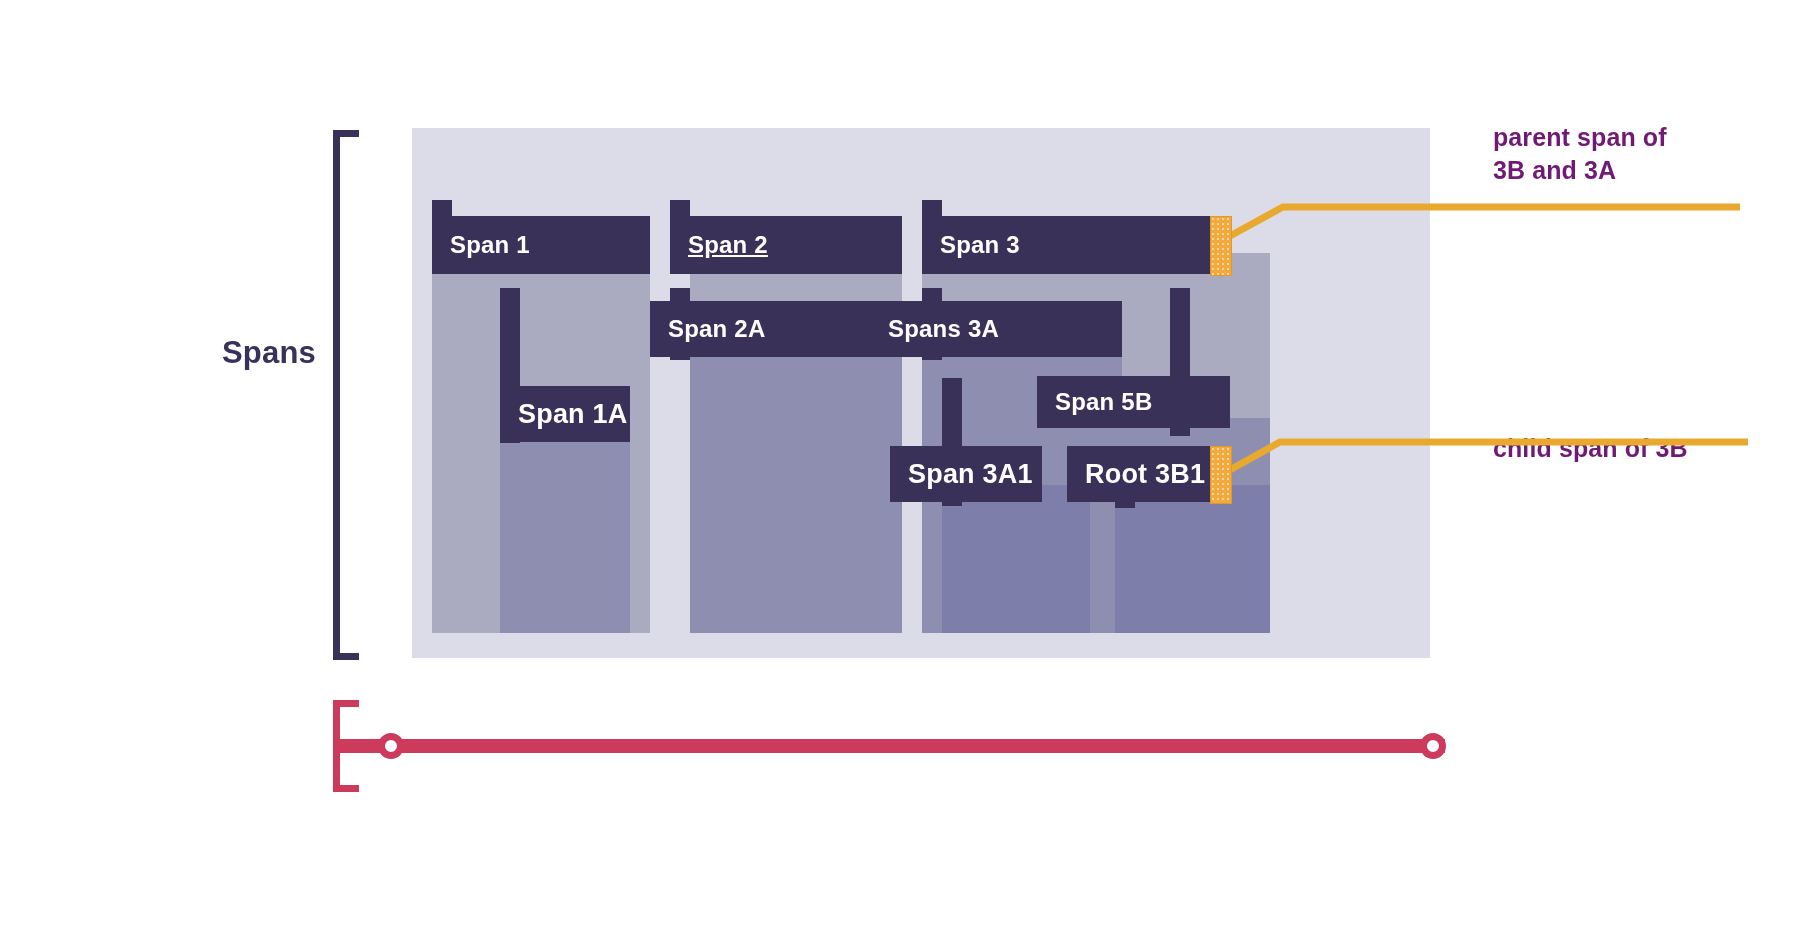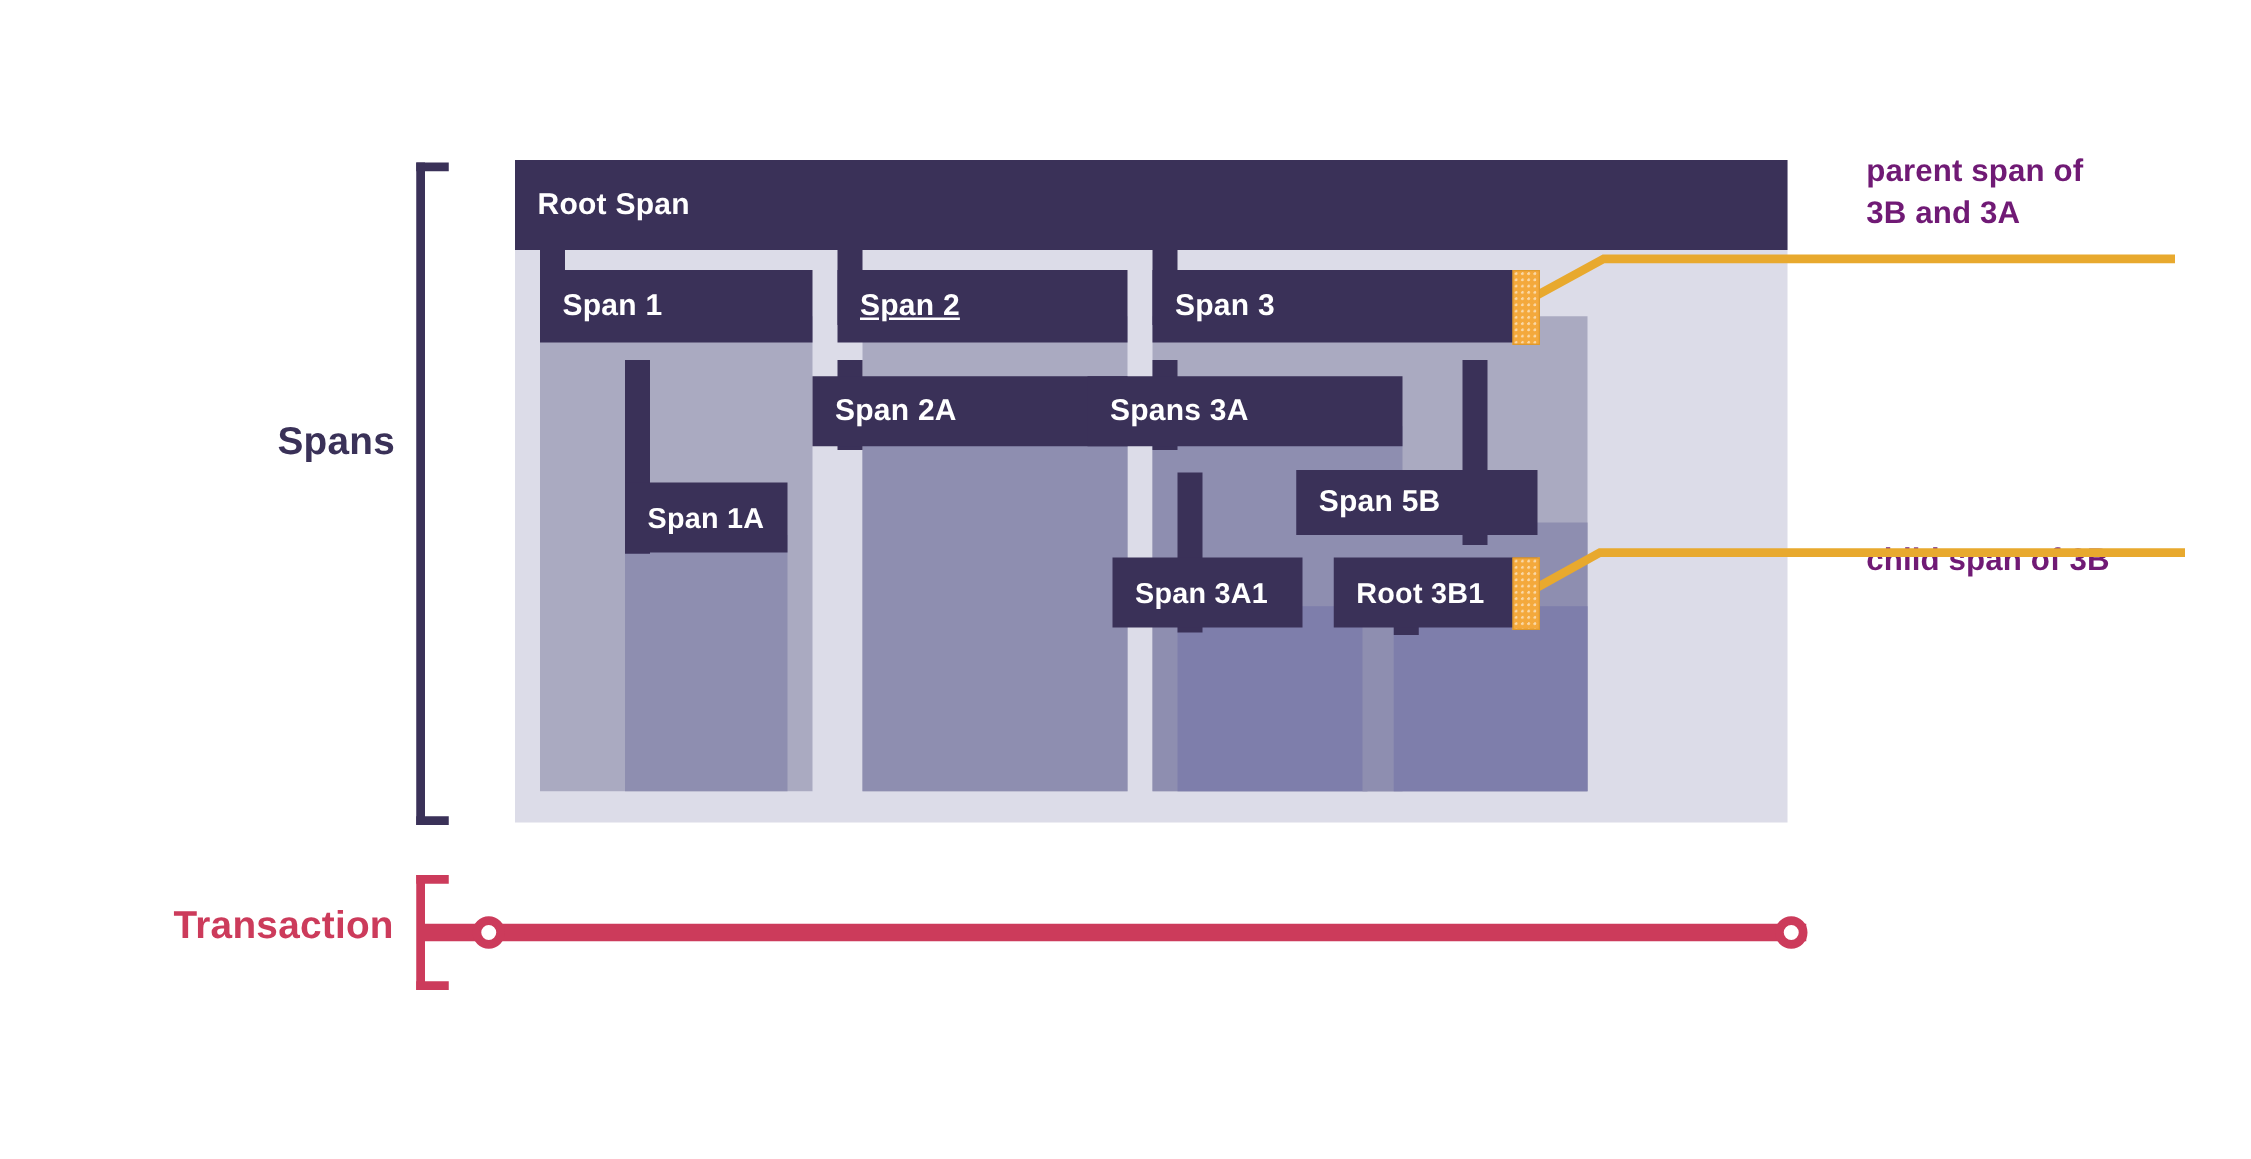--- a/index.html
+++ b/index.html
@@ -48,21 +48,21 @@
   .tier-3{background:#7e7eab;}
 
   
   .bar{
     position:absolute;background:#3a3158;box-sizing:border-box;
     color:#ffffff;font-size:24px;font-weight:bold;
     display:flex;align-items:center;
     padding-left:18px;letter-spacing:.2px;
     z-index:6;
   }
-  .bar.small{font-size:23px;}
+  .bar.small{font-size:27px;}
 
   
   .stem{position:absolute;background:#3a3158;z-index:5;}
 
   
   .chip{
     position:absolute;z-index:9;
     background:#f4a93c;
     background-image:
       radial-gradient(circle at 2px 2px, rgba(255,255,255,.55) 1px, transparent 1.3px);
@@ -88,21 +88,20 @@
     border:7px solid #cc3b5b;background:#ffffff;box-sizing:border-box;z-index:3;
   }
 </style>
 </head>
 <body>
 
 <div class="root">
 
   <div class="lbl-spans">Spans</div>
 
-  <div class="lbl-transaction">Transaction</div>
 
   <div class="bracket bracket-spans"></div>
   <div class="bracket bracket-tx"></div>
 
   <div class="diagram">
 
     <div class="tier tier-0" style="left:0px;top:0px;width:1018px;height:530px;"></div>
 
     <div class="tier tier-1" style="left:20px;top:125px;width:218px;height:380px;"></div>
 
@@ -126,23 +125,20 @@
     <div class="stem" style="left:258px;top:72px;width:20px;height:60px;"></div>
     <div class="stem" style="left:510px;top:72px;width:20px;height:60px;"></div>
 
     <div class="stem" style="left:88px;top:160px;width:20px;height:155px;"></div>
     <div class="stem" style="left:258px;top:160px;width:20px;height:72px;"></div>
     <div class="stem" style="left:510px;top:160px;width:20px;height:72px;"></div>
     <div class="stem" style="left:758px;top:160px;width:20px;height:148px;"></div>
     <div class="stem" style="left:530px;top:250px;width:20px;height:128px;"></div>
     <div class="stem" style="left:703px;top:325px;width:20px;height:55px;"></div>
 
-    <div class="bar" style="left:0px;top:0px;width:1018px;height:72px;">
-      <span>Root Span</span>
-    </div>
 
     <div class="bar" style="left:20px;top:88px;width:218px;height:58px;">
       <span>Span 1</span>
     </div>
 
     <div class="bar small" style="left:88px;top:258px;width:130px;height:56px;">
       <span>Span 1A</span>
     </div>
 
     <div class="bar" style="left:258px;top:88px;width:232px;height:58px;text-decoration:underline;">

